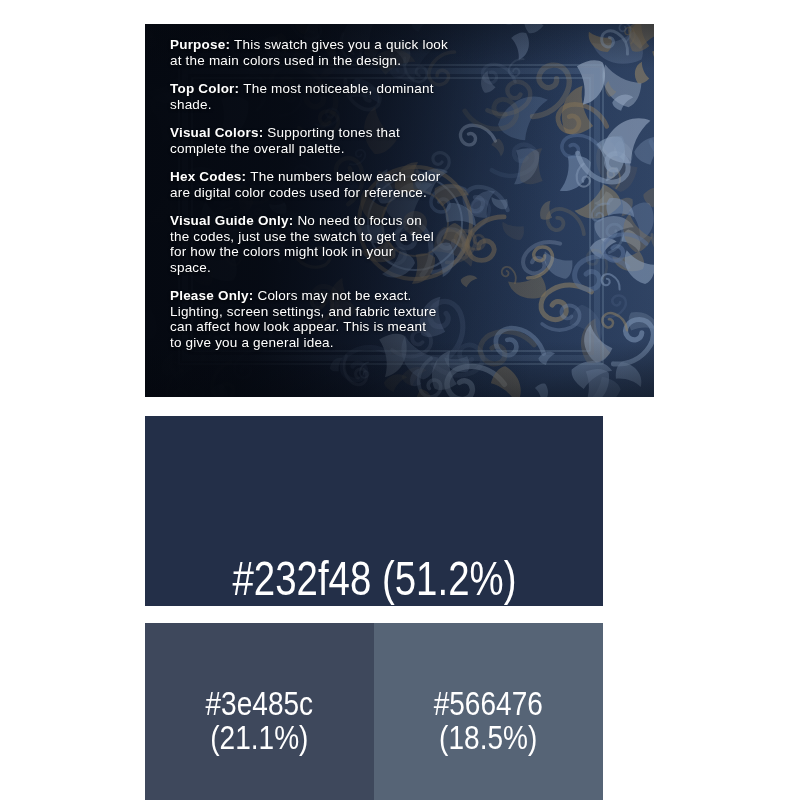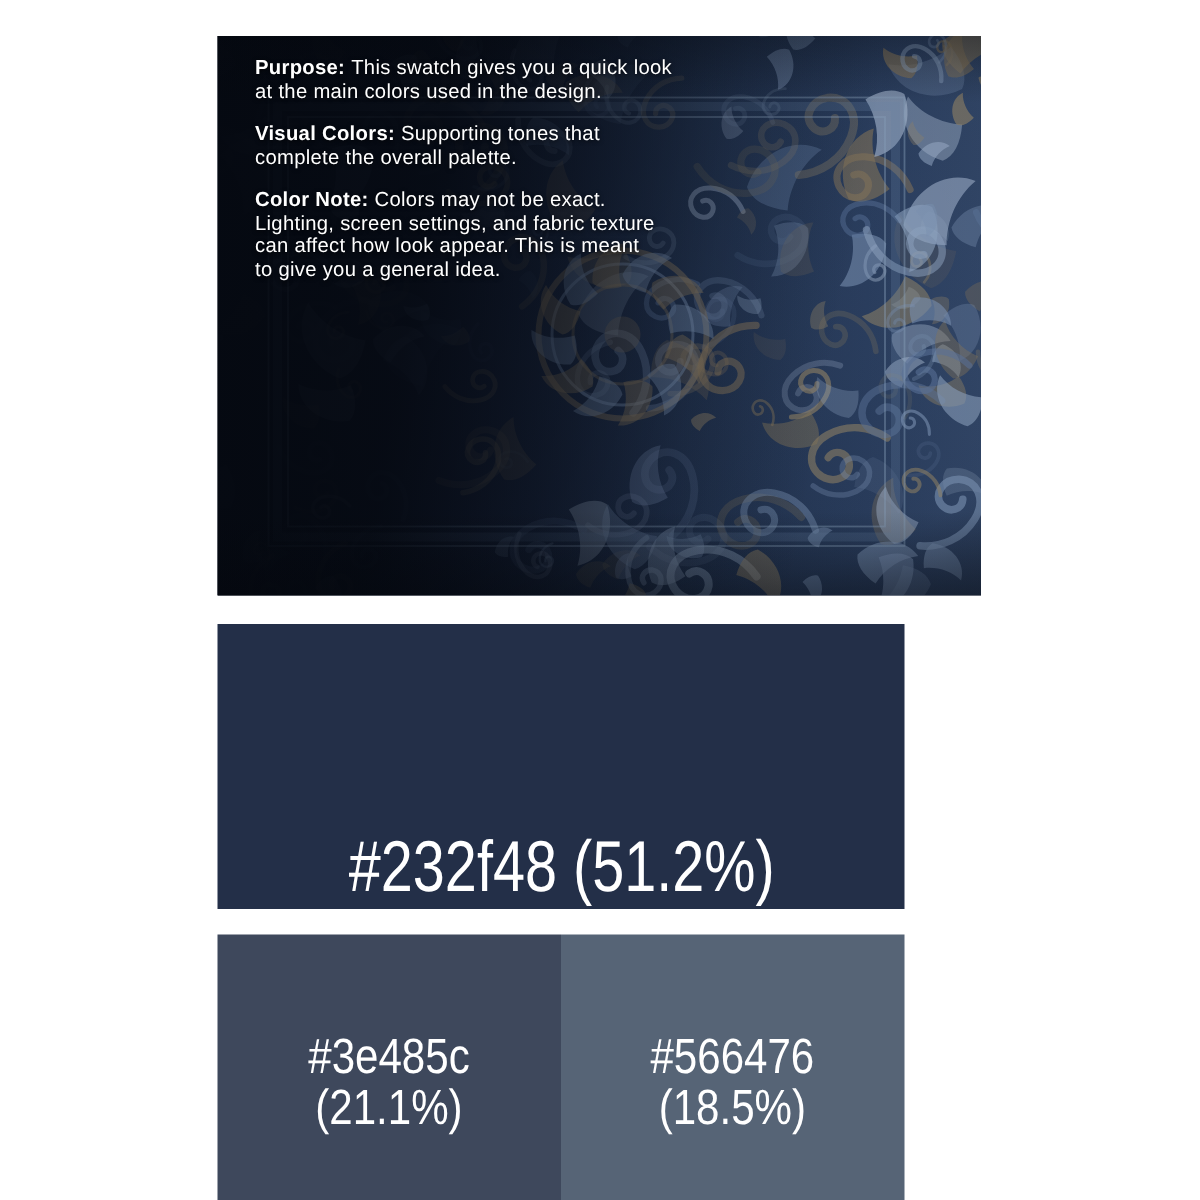--- a/index.html
+++ b/index.html
@@ -303,25 +303,39 @@
       </svg>
 
       <div class="text-shade"></div>
 
       <div class="rug-text">
         <p class="para">
           <b class="plabel">Purpose:</b><span class="ptext">This swatch gives you a quick look
 at the main colors used in the design.</span>
         </p>
         <p class="para">
+          <b class="plabel">Top Color:</b><span class="ptext">The most noticeable, dominant
+shade.</span>
+        </p>
+        <p class="para">
           <b class="plabel">Visual Colors:</b><span class="ptext">Supporting tones that
 complete the overall palette.</span>
         </p>
         <p class="para">
-          <b class="plabel">Color Note:</b><span class="ptext">Colors may not be exact.
+          <b class="plabel">Hex Codes:</b><span class="ptext">The numbers below each color
+are digital color codes used for reference.</span>
+        </p>
+        <p class="para">
+          <b class="plabel">Visual Guide Only:</b><span class="ptext">No need to focus on
+the codes, just use the swatch to get a feel
+for how the colors might look in your
+space.</span>
+        </p>
+        <p class="para">
+          <b class="plabel">Please Only:</b><span class="ptext">Colors may not be exact.
 Lighting, screen settings, and fabric texture
 can affect how look appear. This is meant
 to give you a general idea.</span>
         </p>
       </div>
     </div>
 
     <div class="main-swatch" style="background-color: rgb(35, 47, 72); color: rgb(255, 255, 255);">
       <div class="main-label">#232f48 (51.2%)</div>
     </div>

